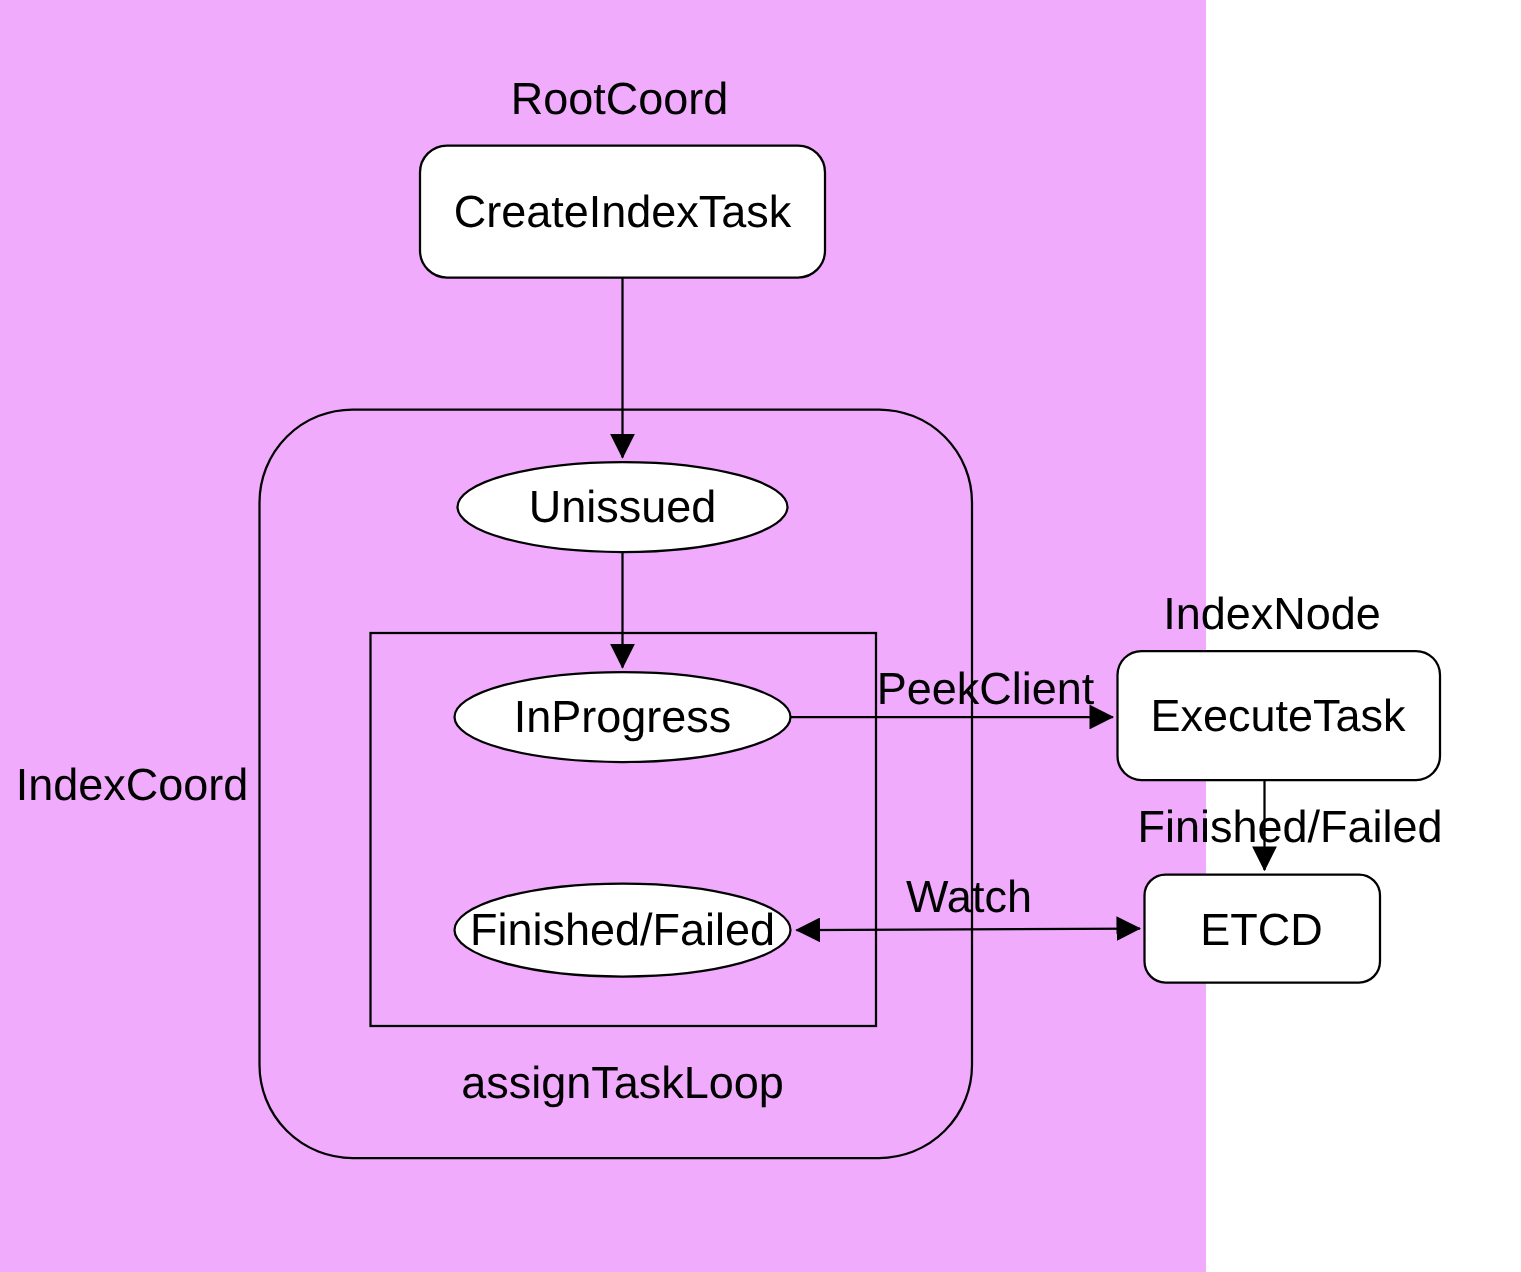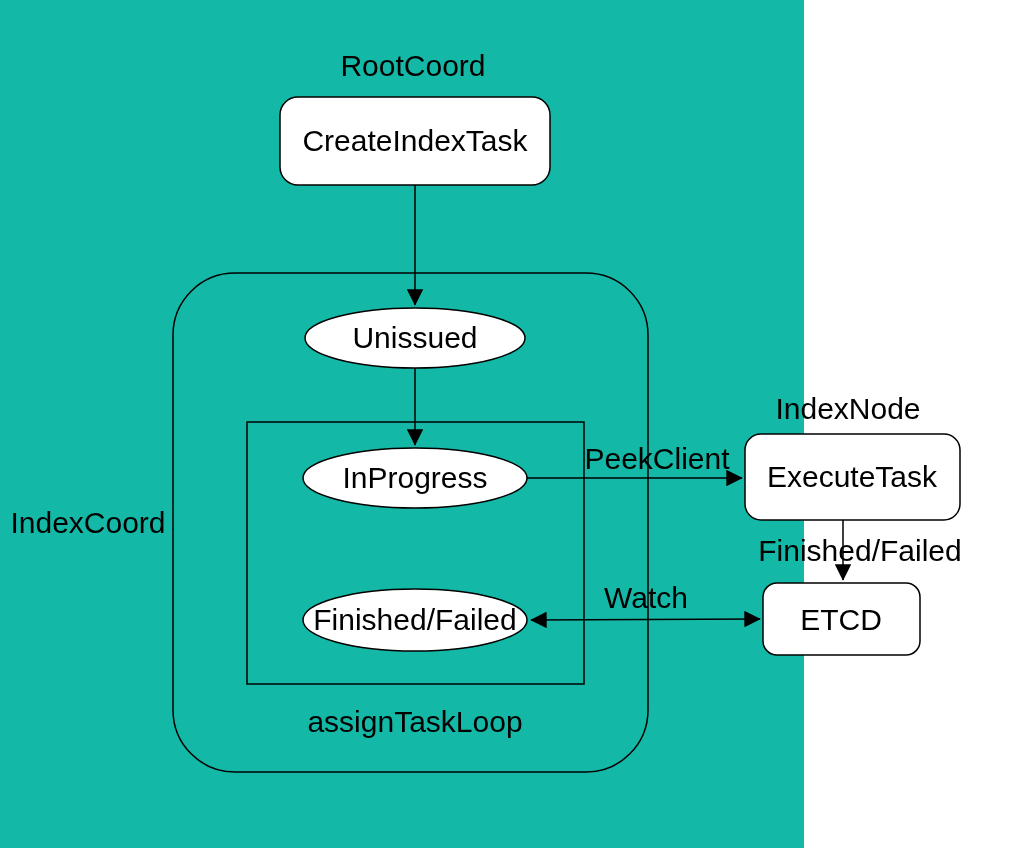--- a/index.html
+++ b/index.html
@@ -4,21 +4,21 @@
 <style>
   html, body {
     margin: 0;
     padding: 0;
     background: #ffffff;
   }
   #canvas {
     position: relative;
     width: 804px;
     height: 848px;
-    background: #14b8a6;
+    background: #f0abfc;
     font-family: "Liberation Sans", "DejaVu Sans", sans-serif;
   }
   svg text {
     font-family: "Liberation Sans", "DejaVu Sans", sans-serif;
     font-size: 30px;
     fill: #000000;
   }
   svg .shape {
     fill: #ffffff;
     stroke: #000000;

